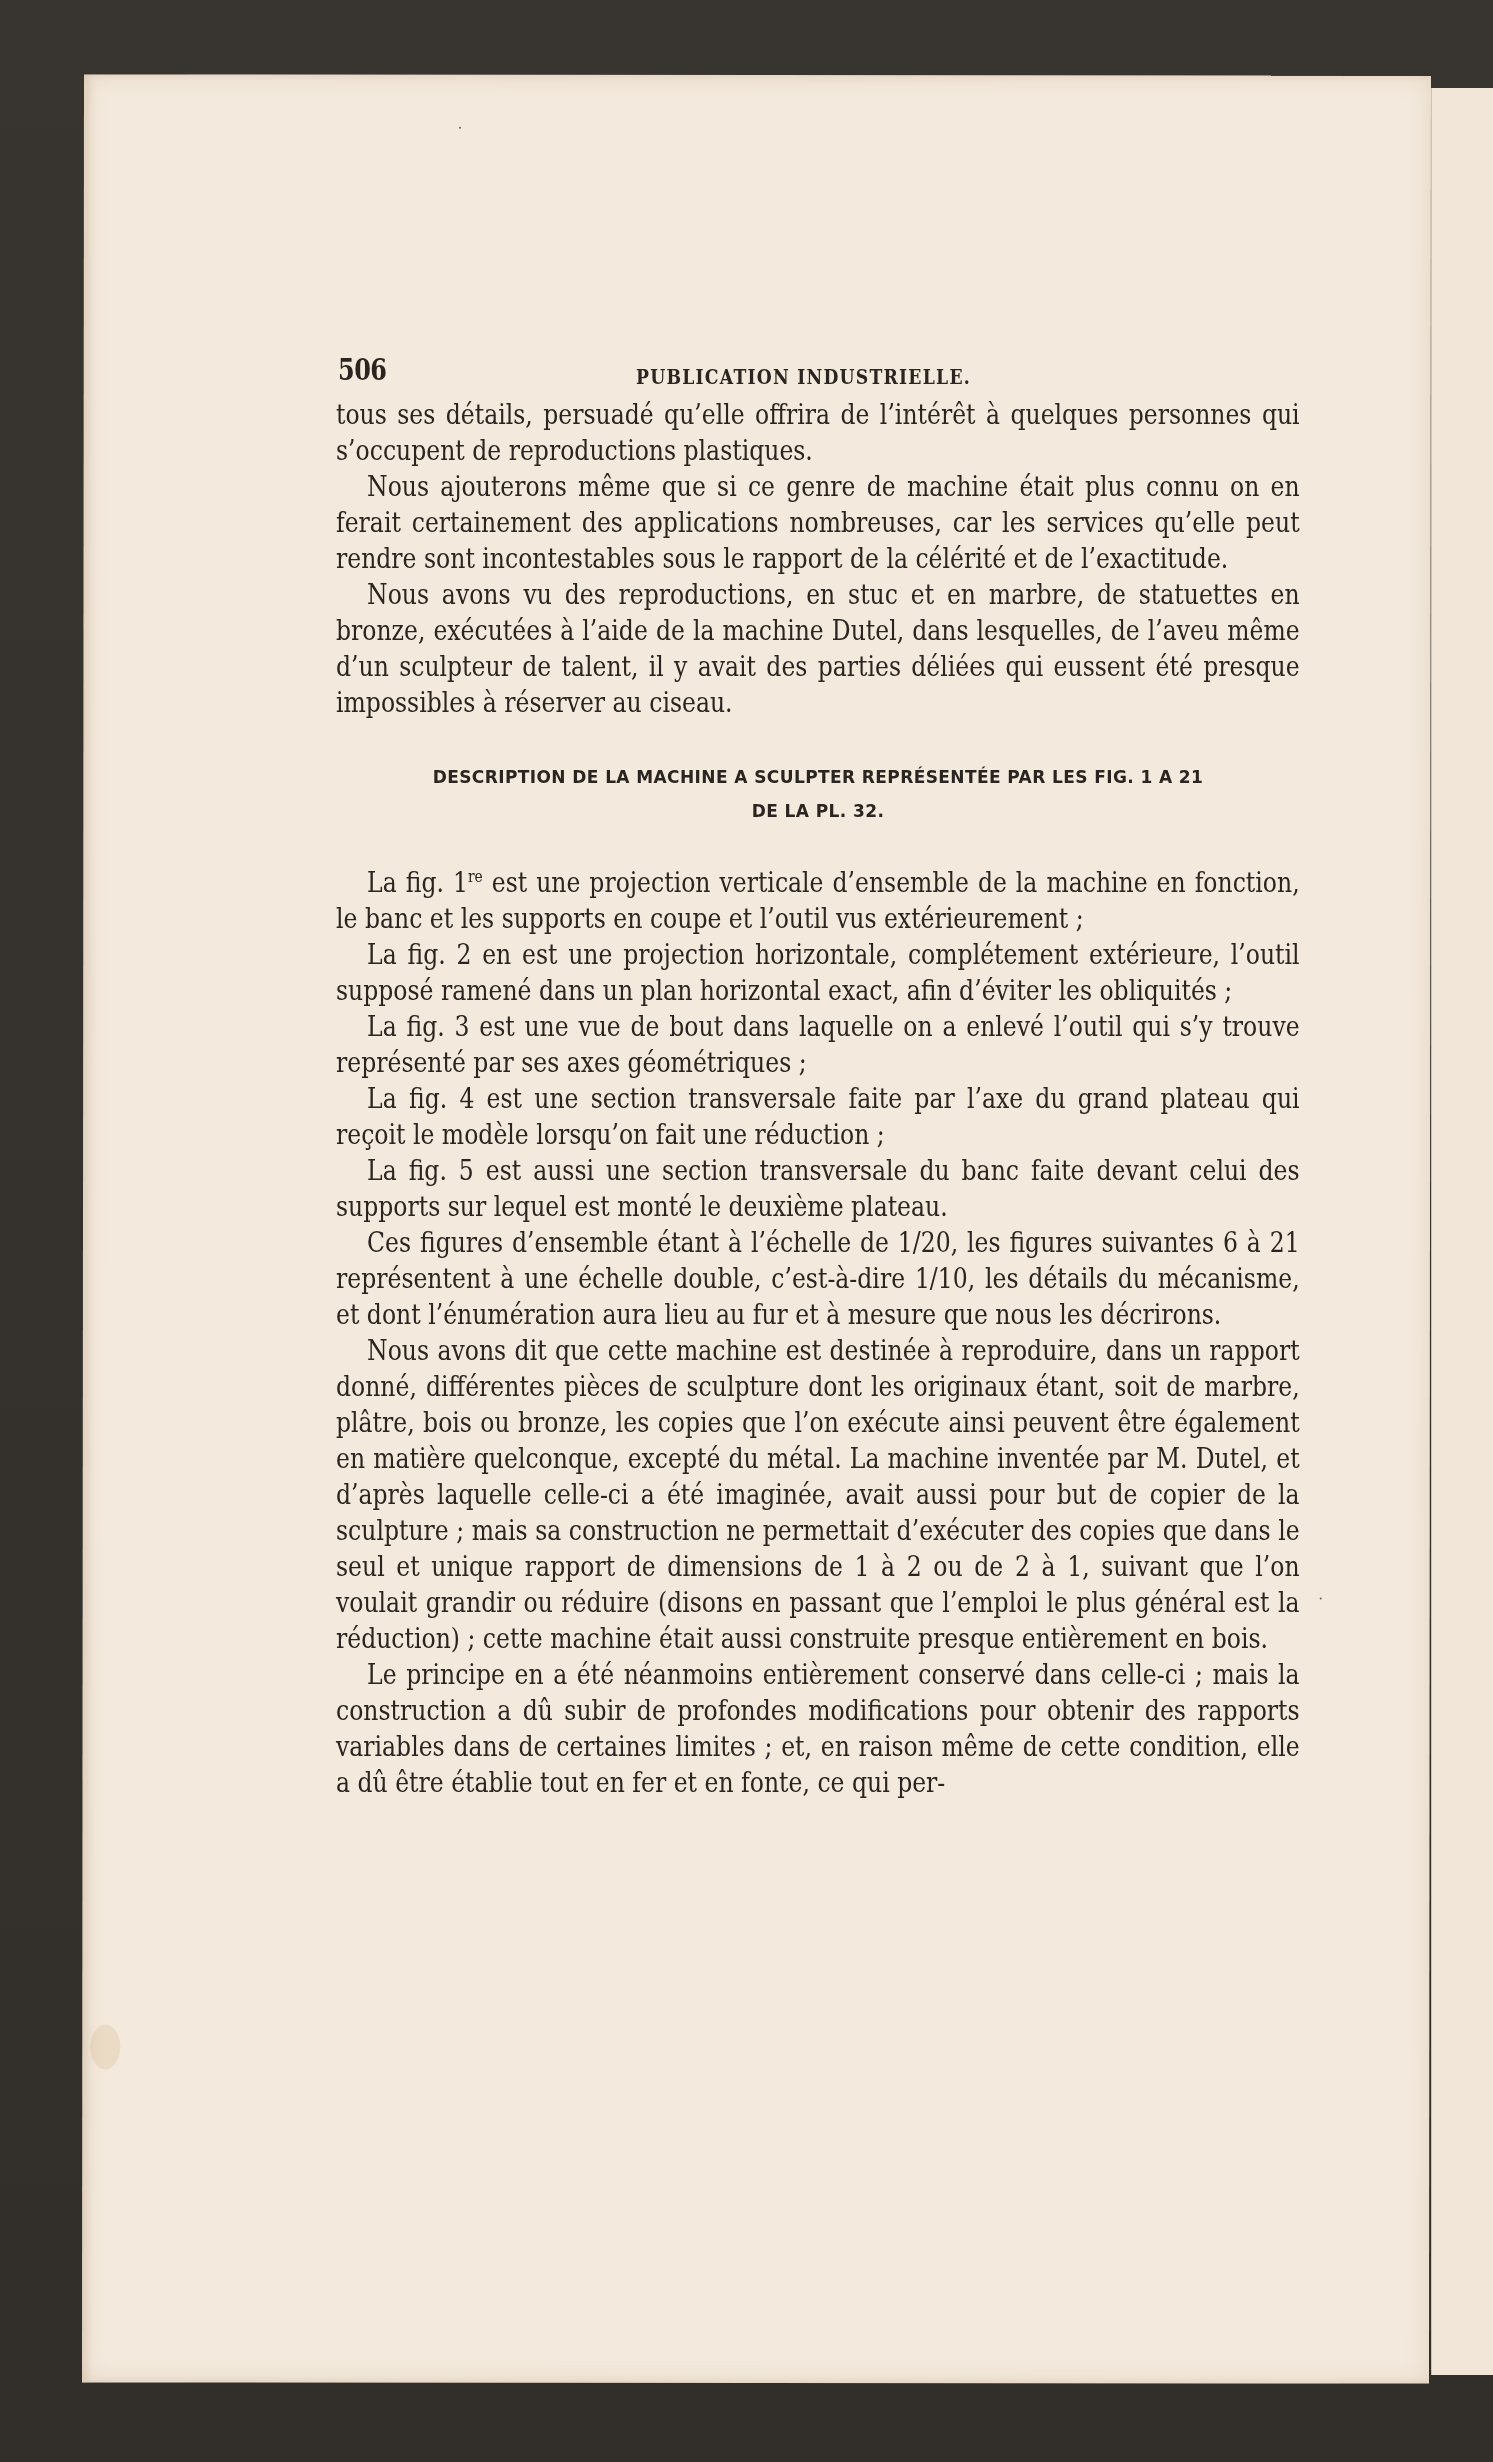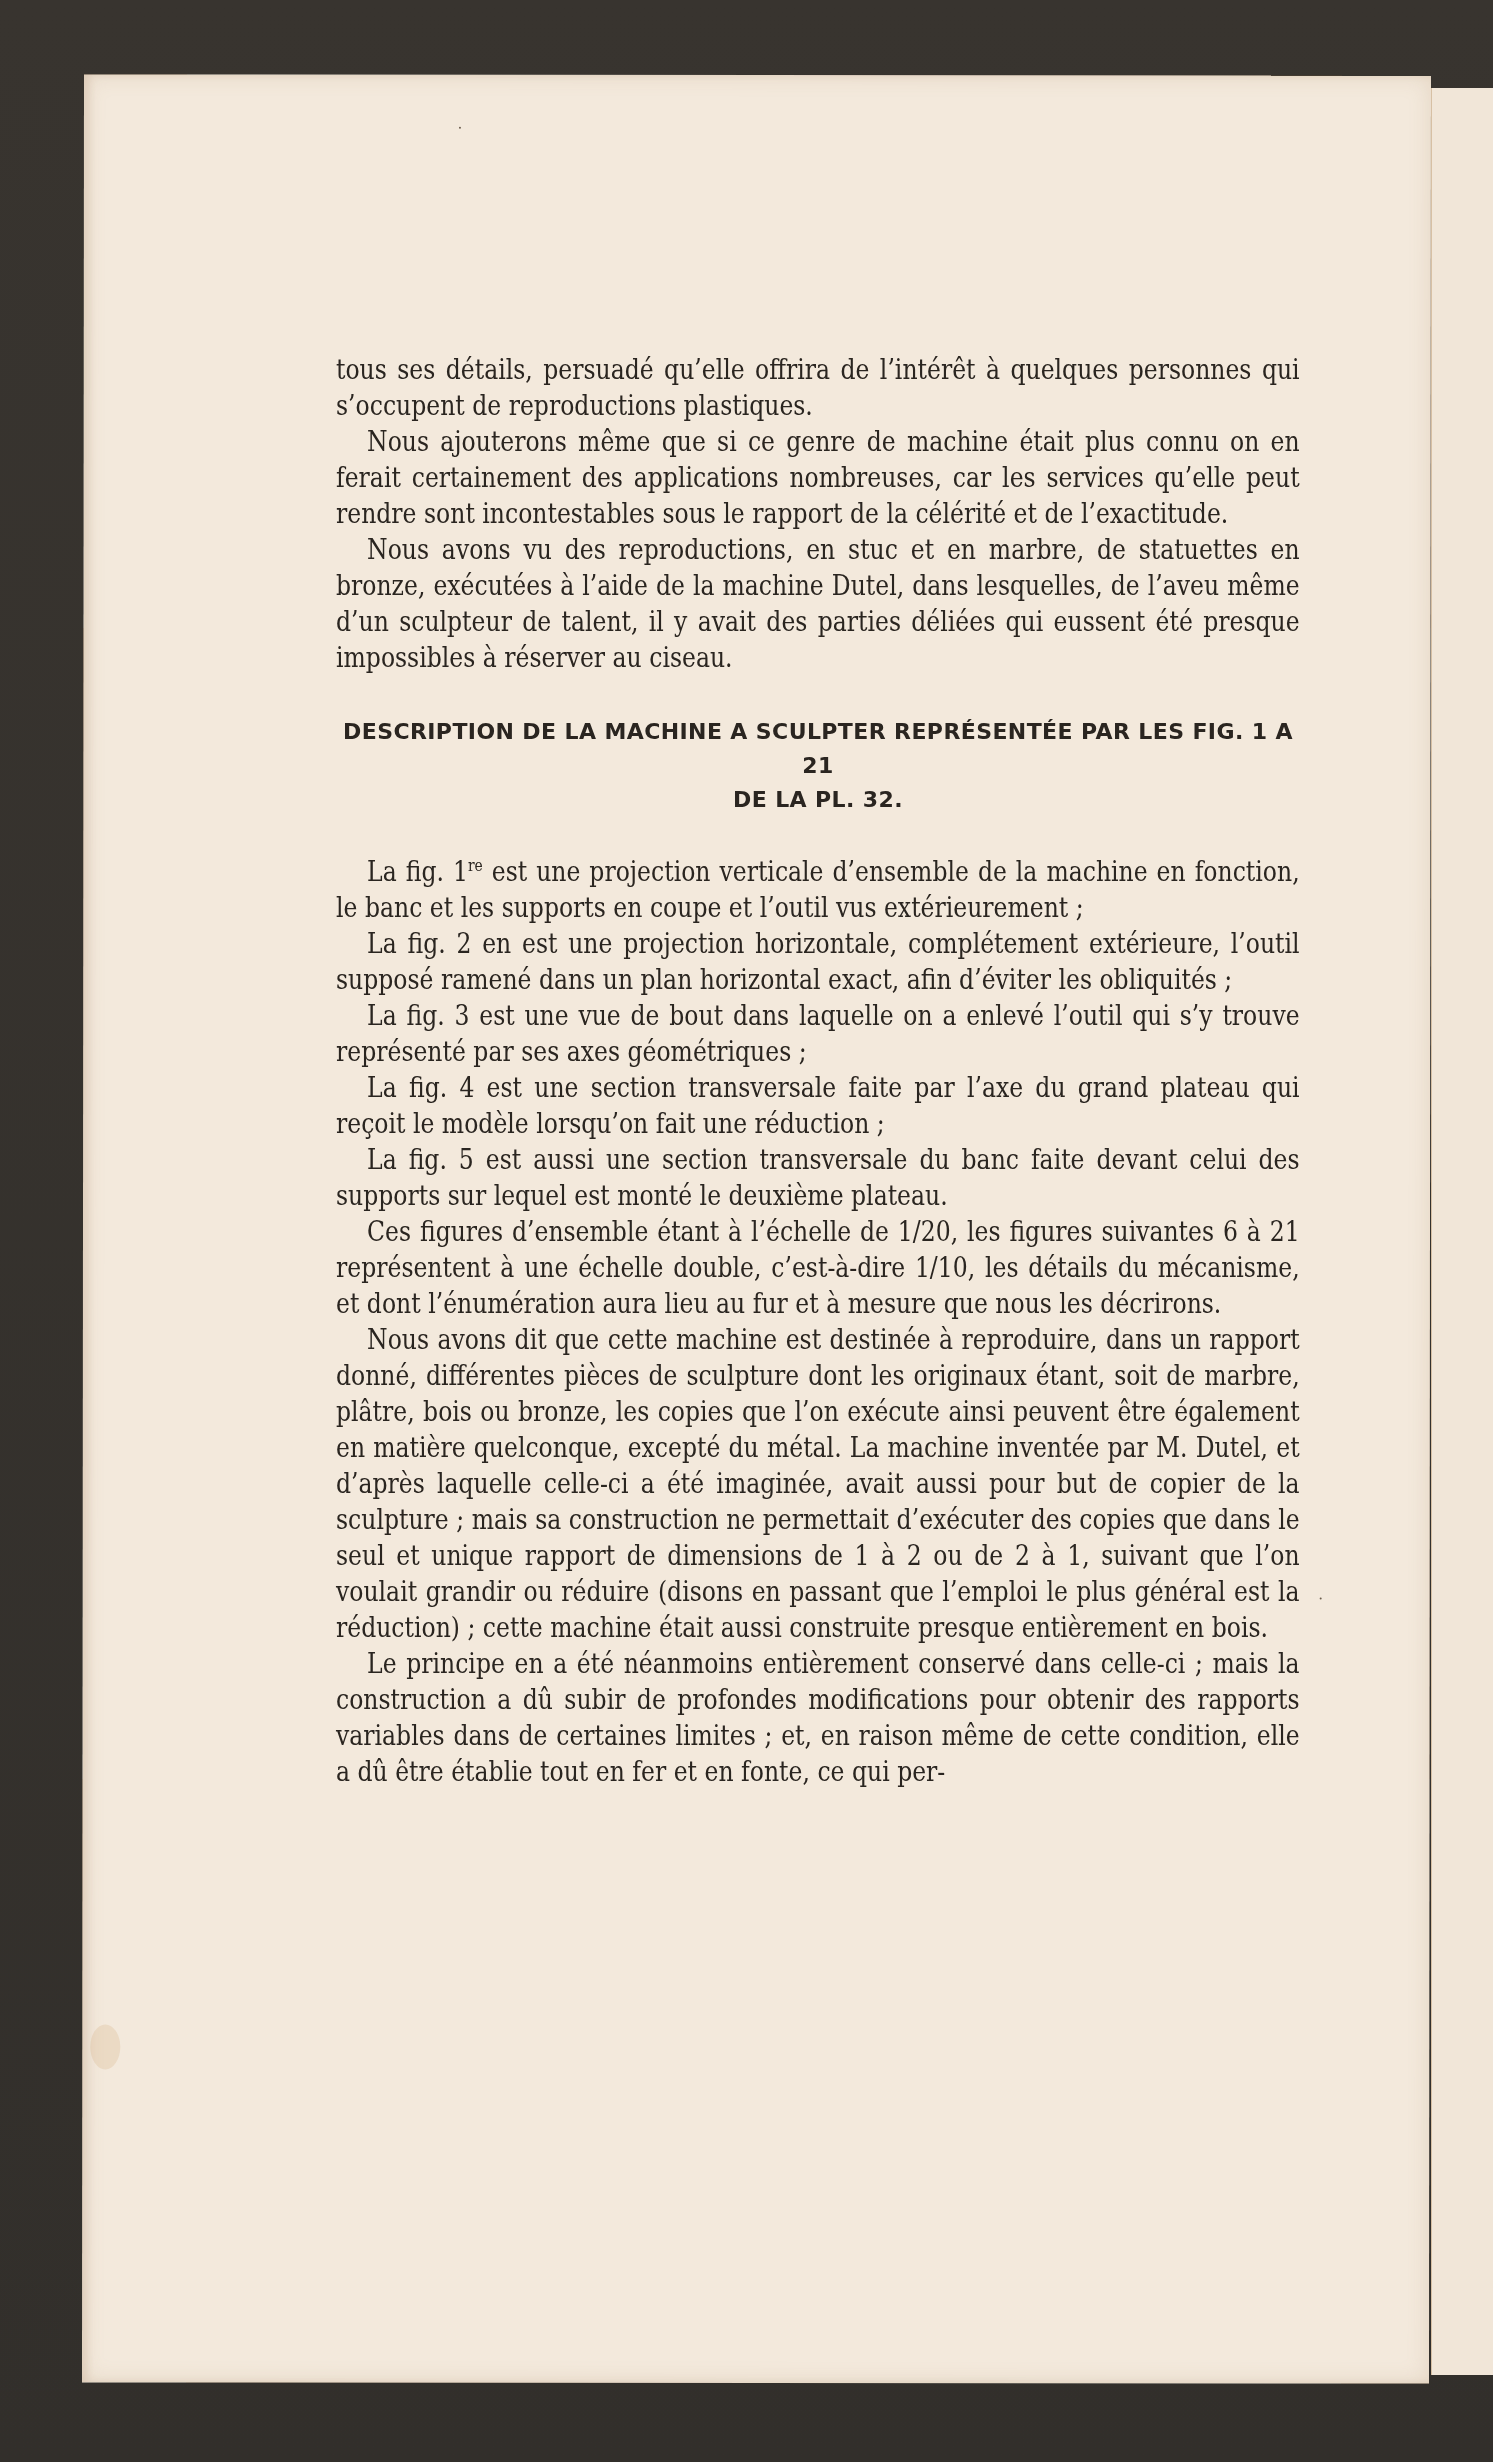--- a/index.html
+++ b/index.html
@@ -59,21 +59,21 @@
       margin: 0;
       transform: scaleX(0.84);
       transform-origin: left;
       width: 119%;
     }
     .para.indent { text-indent: 37px; }
     .section-heading {
       text-align: center;
       font-family: "DejaVu Sans", "Liberation Sans", sans-serif;
       font-weight: bold;
-      font-size: 22px;
+      font-size: 17px;
       letter-spacing: 0.4px;
       line-height: 34px;
       margin: 39px 0 37px 0;
       color: #2a2520;
     }
     .section-heading span { display: block; }
     sup { font-size: 16.5px; vertical-align: 10.5px; line-height: 0; }
     .speck { position: absolute; width: 2.2px; height: 2.2px; background: #6b5d4e; border-radius: 50%; }
   </style>
 </head>
@@ -82,20 +82,24 @@
 <div class="backdrop"></div>
 <div class="next-page"></div>
 
 <div class="page">
   <div class="stain" style="left:7.5px; top:1950px; width:30px; height:45px;"></div>
   <div class="speck" style="left:375px; top:52px;"></div>
   <div class="speck" style="left:1237px; top:1522px;"></div>
 </div>
 
 <div class="text-block">
+  <div class="header">
+    <span class="page-number">506</span>
+    <span class="running-title">PUBLICATION INDUSTRIELLE.</span>
+  </div>
 
   <p class="para">tous ses détails, persuadé qu’elle offrira de l’intérêt à quelques personnes qui s’occupent de reproductions plastiques.</p>
   <p class="para indent">Nous ajouterons même que si ce genre de machine était plus connu on en ferait certainement des applications nombreuses, car les services qu’elle peut rendre sont incontestables sous le rapport de la célérité et de l’exactitude.</p>
   <p class="para indent">Nous avons vu des reproductions, en stuc et en marbre, de statuettes en bronze, exécutées à l’aide de la machine Dutel, dans lesquelles, de l’aveu même d’un sculpteur de talent, il y avait des parties déliées qui eussent été presque impossibles à réserver au ciseau.</p>
 
   <div class="section-heading">
     <span>DESCRIPTION DE LA MACHINE A SCULPTER REPRÉSENTÉE PAR LES FIG. 1 A 21</span>
     <span>DE LA PL. 32.</span>
   </div>
 

